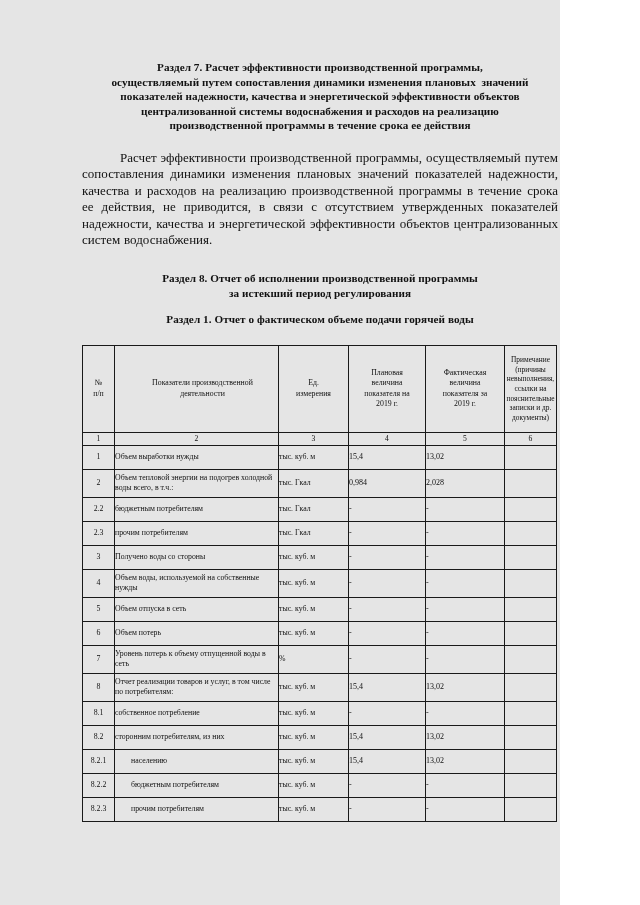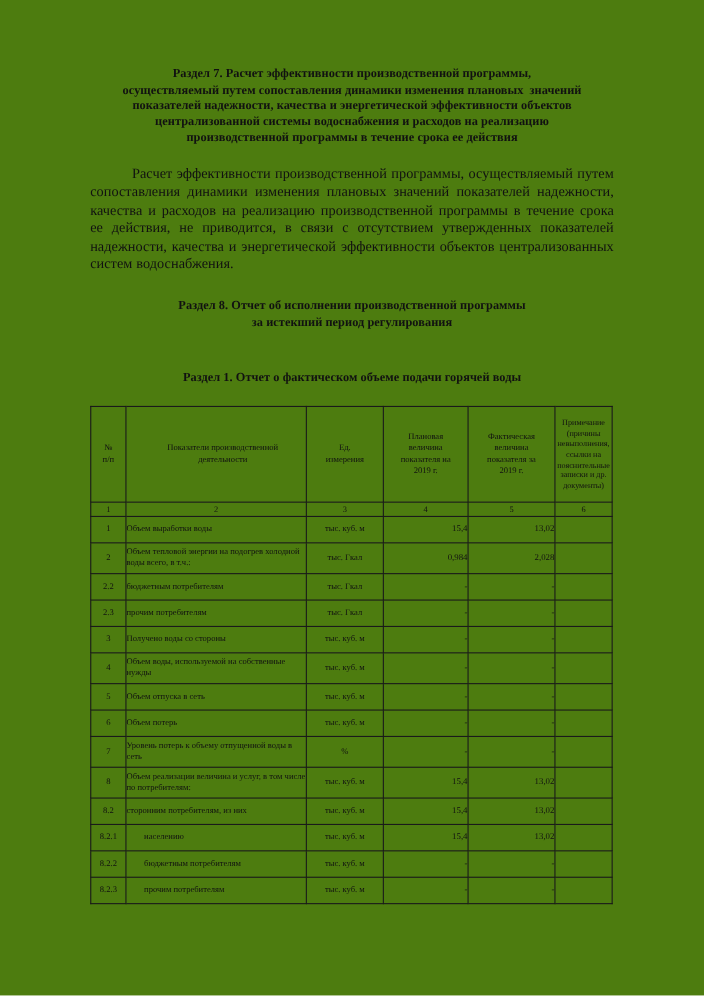--- a/index.html
+++ b/index.html
@@ -12,23 +12,23 @@
     width: 640px;
     height: 905px;
     position: relative;
     font-family: "Liberation Serif", "DejaVu Serif", serif;
     color: #111111;
     overflow: hidden;
   }
   .page {
     position: absolute;
     left: 0; top: 0;
-    width: 640px;
+    width: 560px;
     height: 905px;
-    background: #4d7c0f;
+    background: #e5e5e5;
   }
   .content {
     position: absolute;
     left: 82px;
     top: 60px;
     width: 476px;
   }
 
   
   .heading-block {
@@ -53,21 +53,21 @@
     line-height: 16.5px;
     letter-spacing: 0.02px;
     word-spacing: 0.4px;
     hyphens: none;
   }
 
   .heading-8 {
     margin-top: 22px;
   }
   .heading-1 {
-    margin-top: 36px;
+    margin-top: 12px;
   }
 
   
   .tbl-wrap {
     margin-top: 18px;
   }
   table.report {
     border-collapse: collapse;
     width: 474px;
     table-layout: fixed;
@@ -104,26 +104,25 @@
   td.c-name {
     text-align: left;
     padding: 2px 4px 2px 6px;
     font-size: 7.8px;
     line-height: 10.2px;
   }
   td.c-name.ind1 {
     padding-left: 16px;
   }
   td.c-unit {
-    text-align: center;
     font-size: 7.8px;
   }
   td.c-plan,
   td.c-fact {
-    text-align: right;
+    text-align: left;
     font-size: 8px;
   }
   td.c-note {
     text-align: center;
   }
   tr.datarow td {
     height: 23px;
   }
   tr.datarow.tall td {
     height: 27px;
@@ -201,21 +200,21 @@
             <td>2</td>
             <td>3</td>
             <td>4</td>
             <td>5</td>
             <td>6</td>
           </tr>
         </thead>
         <tbody id="report-body">
             <tr class="datarow">
               <td class="c-no">1</td>
-              <td class="c-name">Объем выработки воды</td>
+              <td class="c-name">Объем выработки нужды</td>
               <td class="c-unit">тыс. куб. м</td>
               <td class="c-plan">15,4</td>
               <td class="c-fact">13,02</td>
               <td class="c-note"></td>
             </tr>
             <tr class="datarow tall">
               <td class="c-no">2</td>
               <td class="c-name">Объем тепловой энергии на подогрев холодной воды всего, в т.ч.:</td>
               <td class="c-unit">тыс. Гкал</td>
               <td class="c-plan">0,984</td>
@@ -273,24 +272,32 @@
             <tr class="datarow tall">
               <td class="c-no">7</td>
               <td class="c-name">Уровень потерь к объему отпущенной воды  в сеть</td>
               <td class="c-unit">%</td>
               <td class="c-plan">-</td>
               <td class="c-fact">-</td>
               <td class="c-note"></td>
             </tr>
             <tr class="datarow tall">
               <td class="c-no">8</td>
-              <td class="c-name">Объем реализации величина и услуг, в том числе по потребителям:</td>
+              <td class="c-name">Отчет реализации товаров и услуг, в том числе по потребителям:</td>
               <td class="c-unit">тыс. куб. м</td>
               <td class="c-plan">15,4</td>
               <td class="c-fact">13,02</td>
+              <td class="c-note"></td>
+            </tr>
+            <tr class="datarow">
+              <td class="c-no">8.1</td>
+              <td class="c-name">собственное потребление</td>
+              <td class="c-unit">тыс. куб. м</td>
+              <td class="c-plan">-</td>
+              <td class="c-fact">-</td>
               <td class="c-note"></td>
             </tr>
             <tr class="datarow">
               <td class="c-no">8.2</td>
               <td class="c-name">сторонним потребителям, из них</td>
               <td class="c-unit">тыс. куб. м</td>
               <td class="c-plan">15,4</td>
               <td class="c-fact">13,02</td>
               <td class="c-note"></td>
             </tr>

